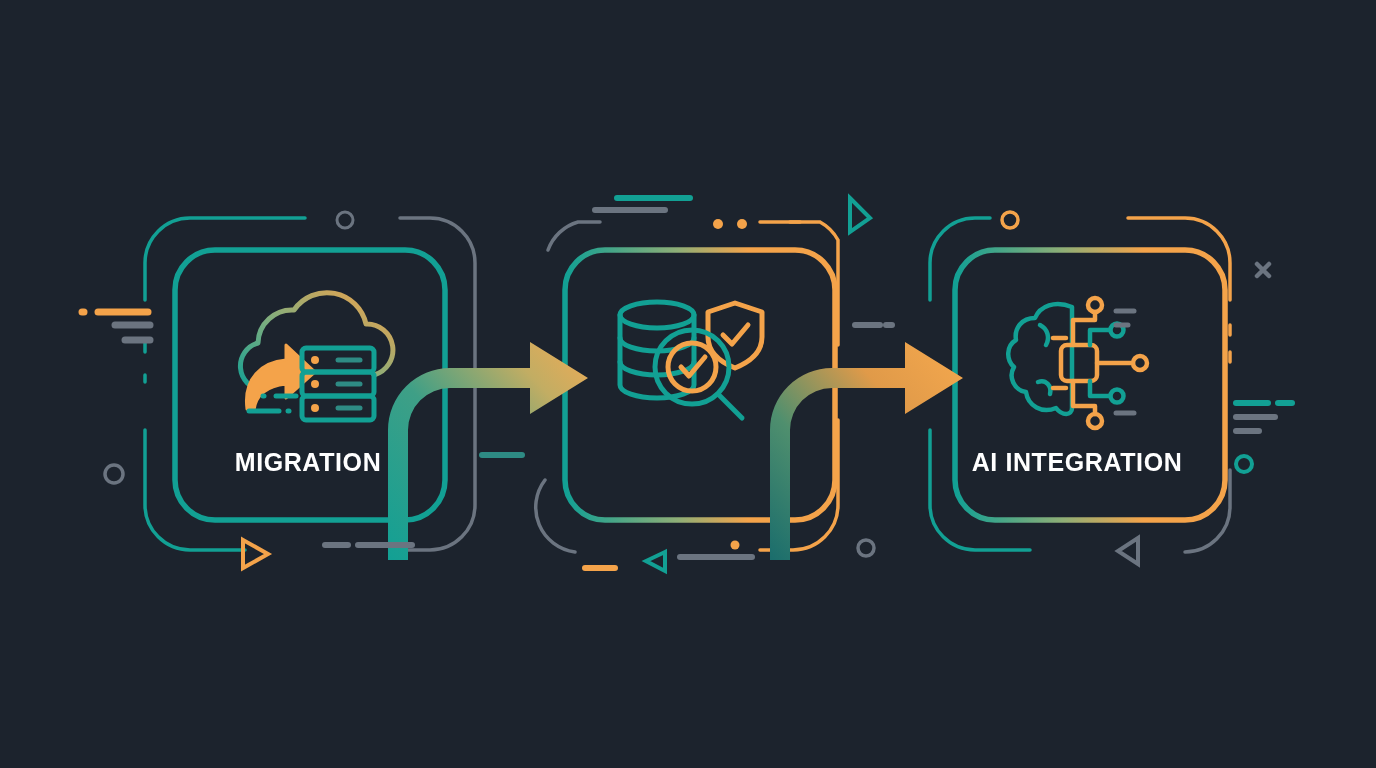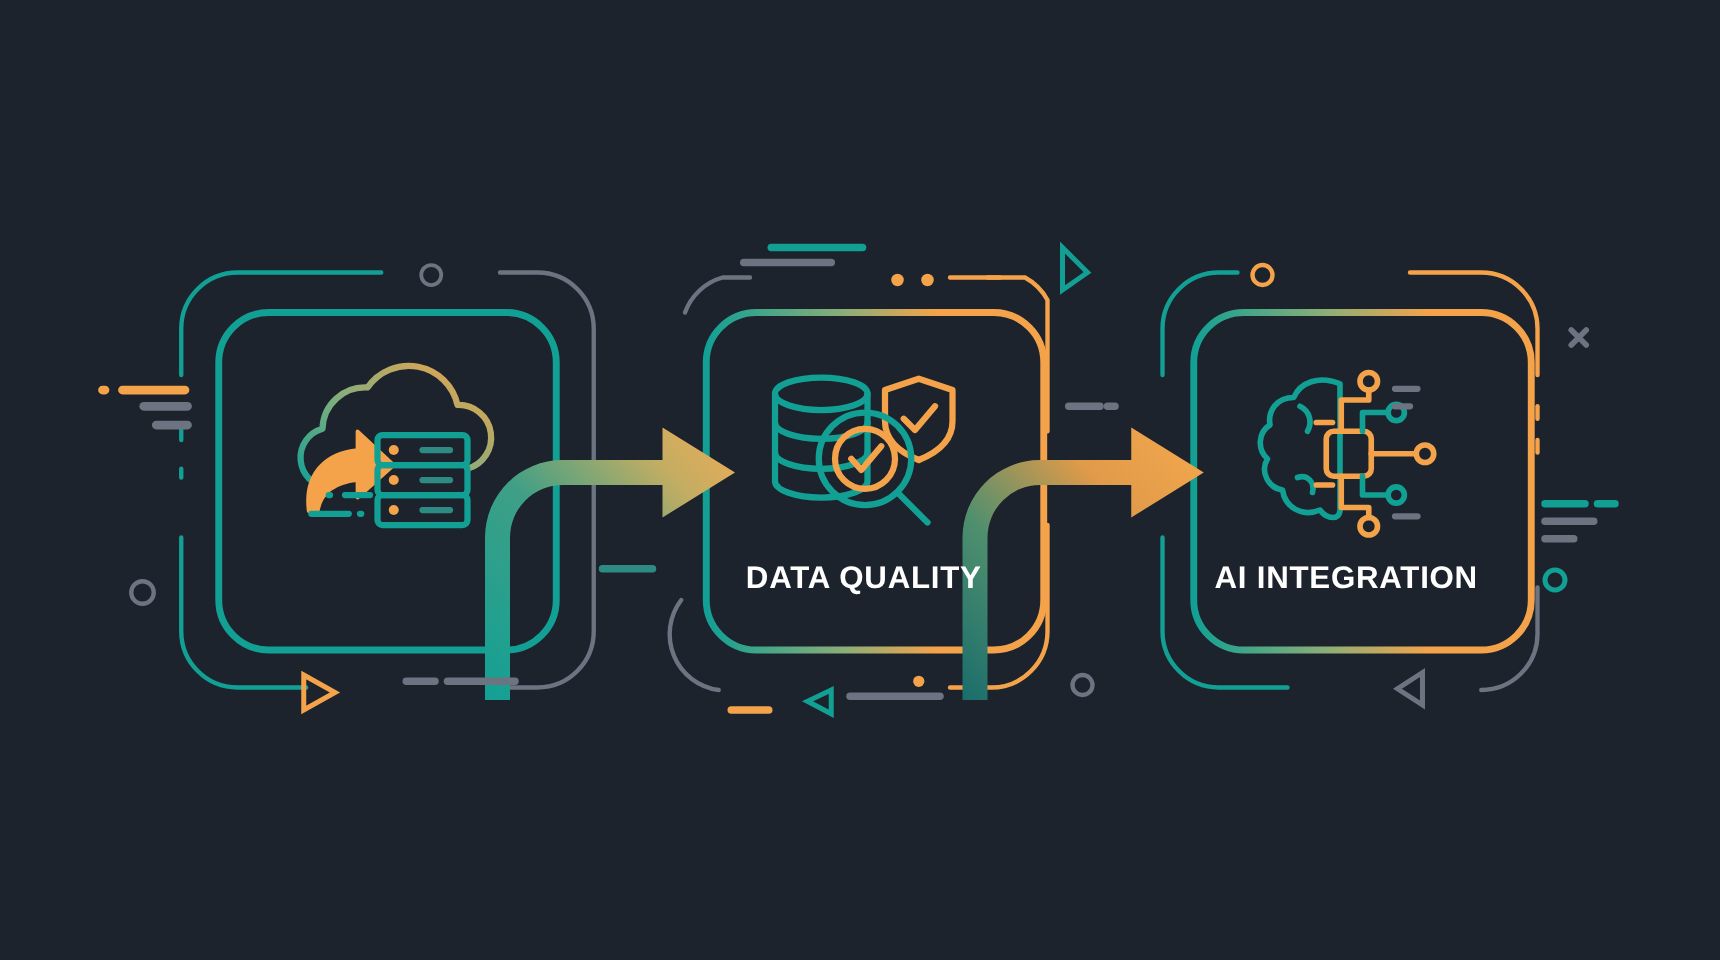--- a/index.html
+++ b/index.html
@@ -228,18 +228,18 @@
       <path d="M 358 545 L 412 545" stroke="#6b7480" stroke-width="6"></path>
       <path d="M 482 455 L 522 455" stroke="#2e8b84" stroke-width="6"></path>
       <path d="M 585 568 L 615 568" stroke="#f4a34a" stroke-width="6"></path>
       <path d="M 665 552 L 646 561 L 665 571 Z" stroke="#12a094" stroke-width="4" fill="none"></path>
       <path d="M 680 557 L 752 557" stroke="#6b7480" stroke-width="6"></path>
       <circle cx="866" cy="548" r="8" stroke="#6b7480" stroke-width="3.5" fill="none"></circle>
       <path d="M 1138 538 L 1138 564 L 1118 551 Z" stroke="#6b7480" stroke-width="4" fill="none"></path>
     </g>
   </svg>
 
-
-  <div class="lbl" style="left:691px;top:448px;">DATA QUALITY</div>
+  <div class="lbl" style="left:308px;top:448px;">MIGRATION</div>
+
 
   <div class="lbl" style="left:1077px;top:448px;text-align:right;">AI INTEGRATION</div>
 
 </div>
 
 </body></html>

